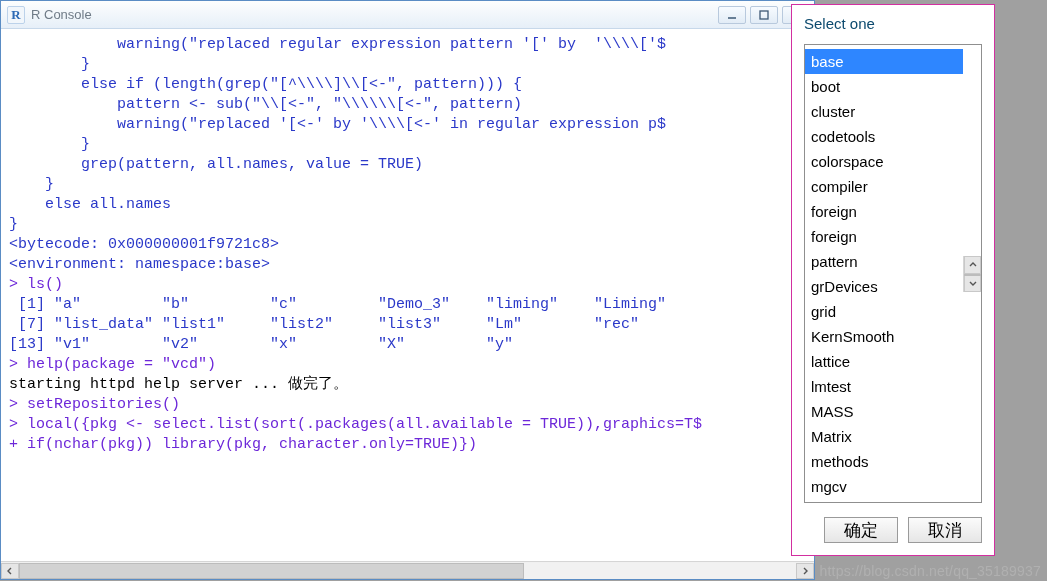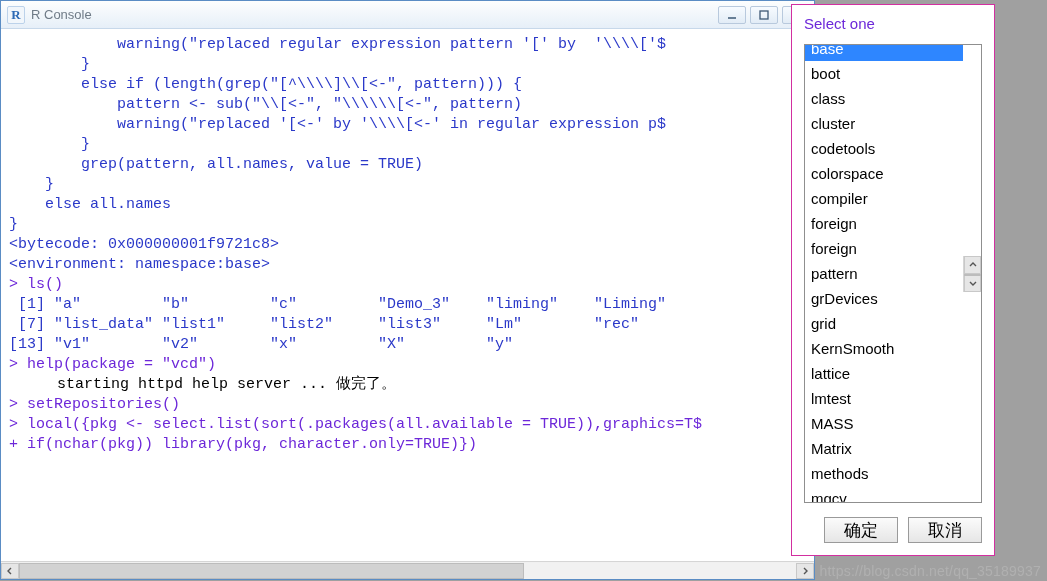--- a/index.html
+++ b/index.html
@@ -71,21 +71,21 @@
     font-size: 15px;
     line-height: 20px;
     white-space: pre;
     padding: 6px 8px 20px 8px;
     color: #2b39c9; 
     height: 100%;
     overflow: hidden;
   }
   .c-blue { color: #2b39c9; }
   .c-red  { color: #6d28d9; }
-  .c-black{ color: #000; margin-left: 48px; }
+  .c-black{ color: #000; }
 
   .h-scrollbar {
     position: absolute;
     left: 0; right: 0; bottom: 0;
     height: 18px;
     background: #f0f0f0;
     border-top: 1px solid #d5d5d5;
     display: flex;
     align-items: center;
   }
@@ -112,21 +112,21 @@
     height: 552px;
     background: #fff;
     border: 1px solid #d22fa0;
     display: flex;
     flex-direction: column;
     padding: 10px 12px 12px 12px;
   }
   .dialog .dlg-title {
     font-size: 15px;
     margin-bottom: 12px;
-    color: #6d28d9;
+    color: #0c4a6e;
   }
   .listbox-wrap {
     flex: 1 1 auto;
     border: 1px solid #8f8f8f;
     display: flex;
     overflow: hidden;
     align-items: center;
   }
   .listbox {
     flex: 1 1 auto;
@@ -235,21 +235,20 @@
     </div>
   </div>
 </div>
 
 <div class="dialog">
   <div class="dlg-title">Select one</div>
   <div class="listbox-wrap">
     <div class="listbox" id="dlg-listbox">
         <div class="list-item selected">base</div>
         <div class="list-item">boot</div>
-        <div class="list-item">class</div>
         <div class="list-item">cluster</div>
         <div class="list-item">codetools</div>
         <div class="list-item">colorspace</div>
         <div class="list-item">compiler</div>
         <div class="list-item">foreign</div>
         <div class="list-item">foreign</div>
         <div class="list-item">pattern</div>
         <div class="list-item">grDevices</div>
         <div class="list-item">grid</div>
         <div class="list-item">KernSmooth</div>

